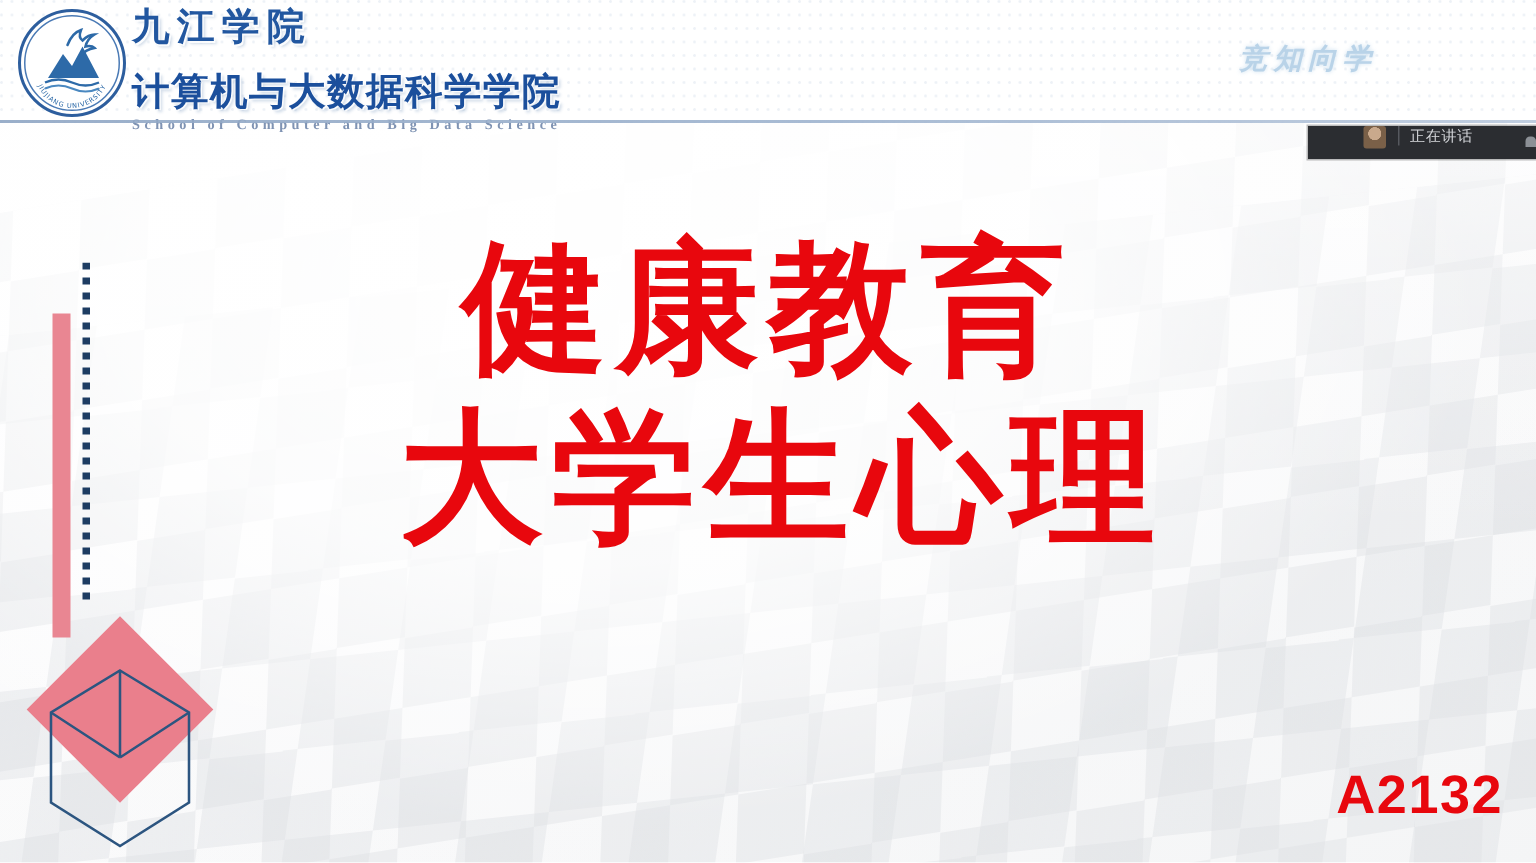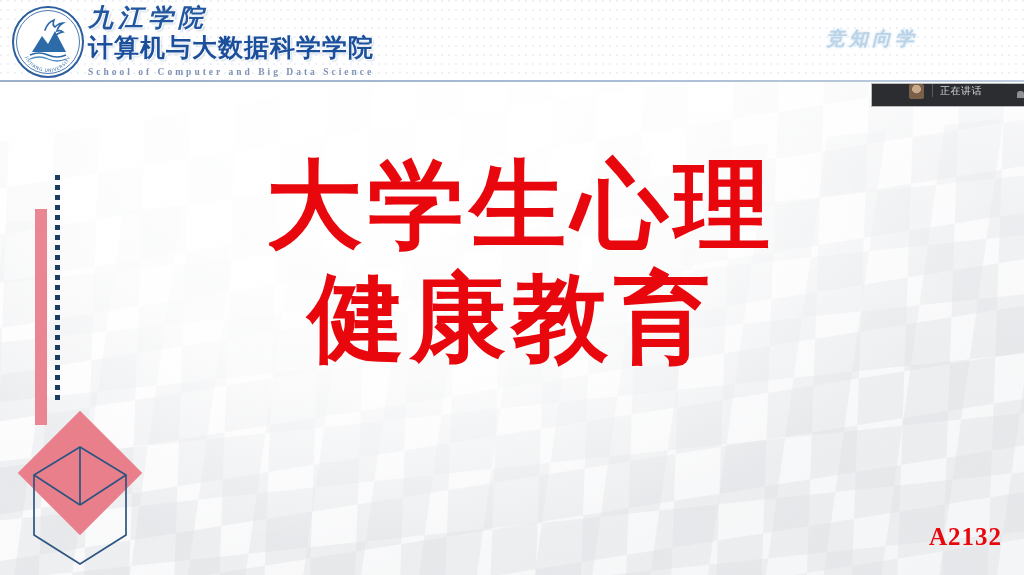--- a/index.html
+++ b/index.html
@@ -113,35 +113,34 @@
   .brand {
     position: absolute;
     left: 88px;
     top: 4px;
     width: 470px;
   }
   .brand-cn-1 {
     font-family: "DejaVu Serif", serif;
     font-size: 25px;
     font-weight: 700;
-    font-style: italic;
     letter-spacing: 5px;
     color: #2257a0;
     line-height: 1.08;
     text-shadow: 1px 1px 0 rgba(255,255,255,0.9), 2px 2px 2px rgba(40,90,150,0.22);
     white-space: nowrap;
   }
   .brand-cn-2 {
-    font-family: Liberation Mono, monospace;
+    font-family: Liberation Serif, serif;
     font-size: 25px;
     font-weight: 700;
     letter-spacing: 1px;
     color: #1b4f9c;
     line-height: 1.12;
-    margin-top: 5px;
+    margin-top: 17px;
     text-shadow: 1px 1px 0 rgba(255,255,255,0.85), 2px 2px 2px rgba(40,90,150,0.20);
     white-space: nowrap;
   }
   .brand-en {
     margin-top: 3px;
     font-family: Liberation Serif, serif;
     font-size: 9.5px;
     font-weight: 700;
     letter-spacing: 3.0px;
     color: #7f93b3;
@@ -279,23 +278,23 @@
     white-space: nowrap;
   }
   .title-line-1 { margin-left: 18px; }
   .title-line-2 { margin-left: 0px; }
 
   
   .room-code {
     position: absolute;
     right: 22px;
     bottom: 24px;
-    font-family: Liberation Serif, serif;
-    font-weight: 700;
-    font-size: 25px;
+    font-family: Liberation Sans, sans-serif;
+    font-weight: 700;
+    font-size: 36px;
     letter-spacing: 1px;
     color: #e8070d;
     z-index: 15;
   }
 </style>
 </head>
 <body>
 
 <div id="slide">
 
@@ -353,19 +352,19 @@
 
   <div class="pink-bar"></div>
   <div class="dotted-line"></div>
   <div class="diamond"></div>
   <svg class="cube" viewBox="0 0 100 126">
     <polygon points="50,4 96,32 96,92 50,121 4,92 4,32" fill="none" stroke="#2c5580" stroke-width="1.7"></polygon>
     <path d="M 50 4 L 50 62 M 50 62 L 4 32 M 50 62 L 96 32" stroke="#2c5580" stroke-width="1.7" fill="none"></path>
   </svg>
 
   <div class="title-block">
+    <div class="title-line title-line-2">健康教育</div>
     <div class="title-line title-line-1">大学生心理</div>
-    <div class="title-line title-line-2">健康教育</div>
   </div>
 
   <div class="room-code">A2132</div>
 
 </div>
 
 </body></html>

